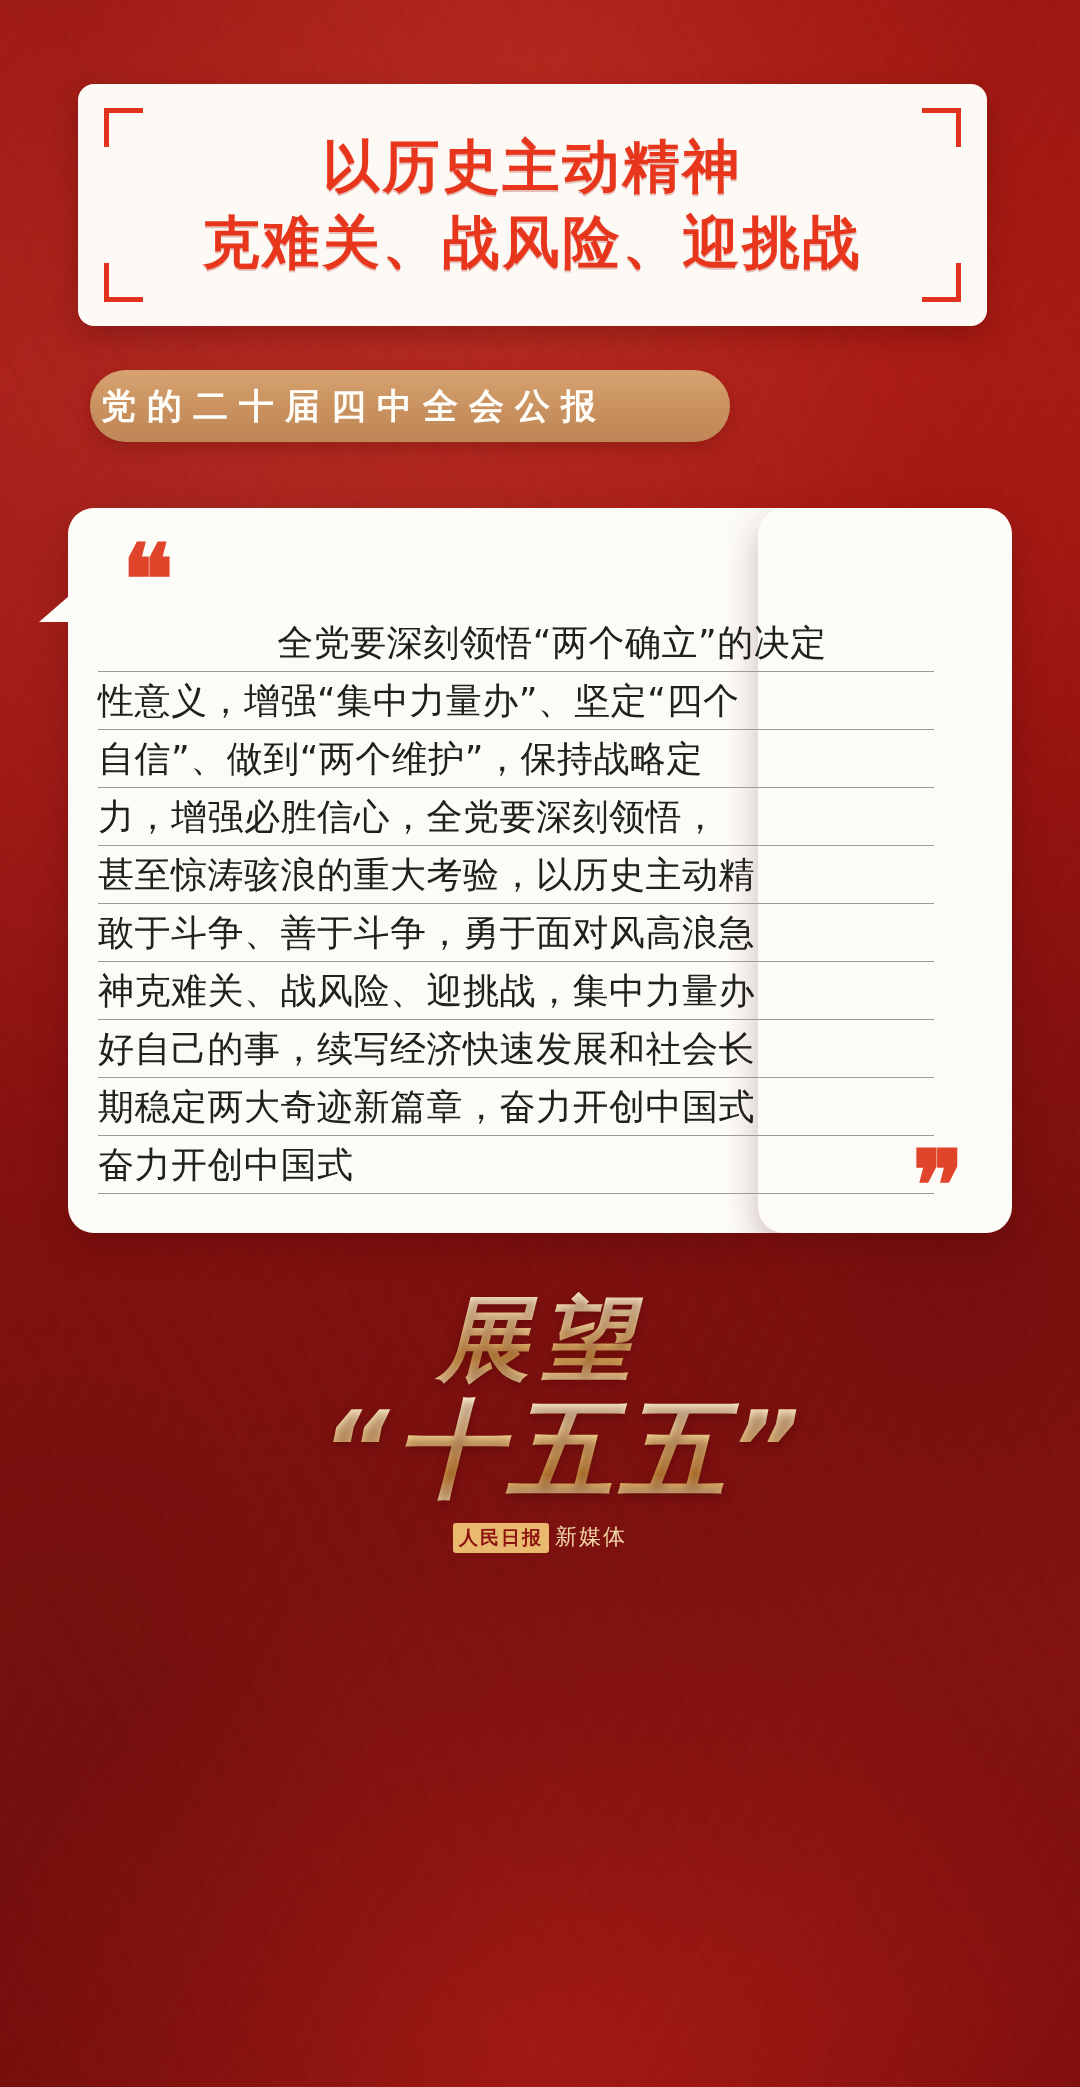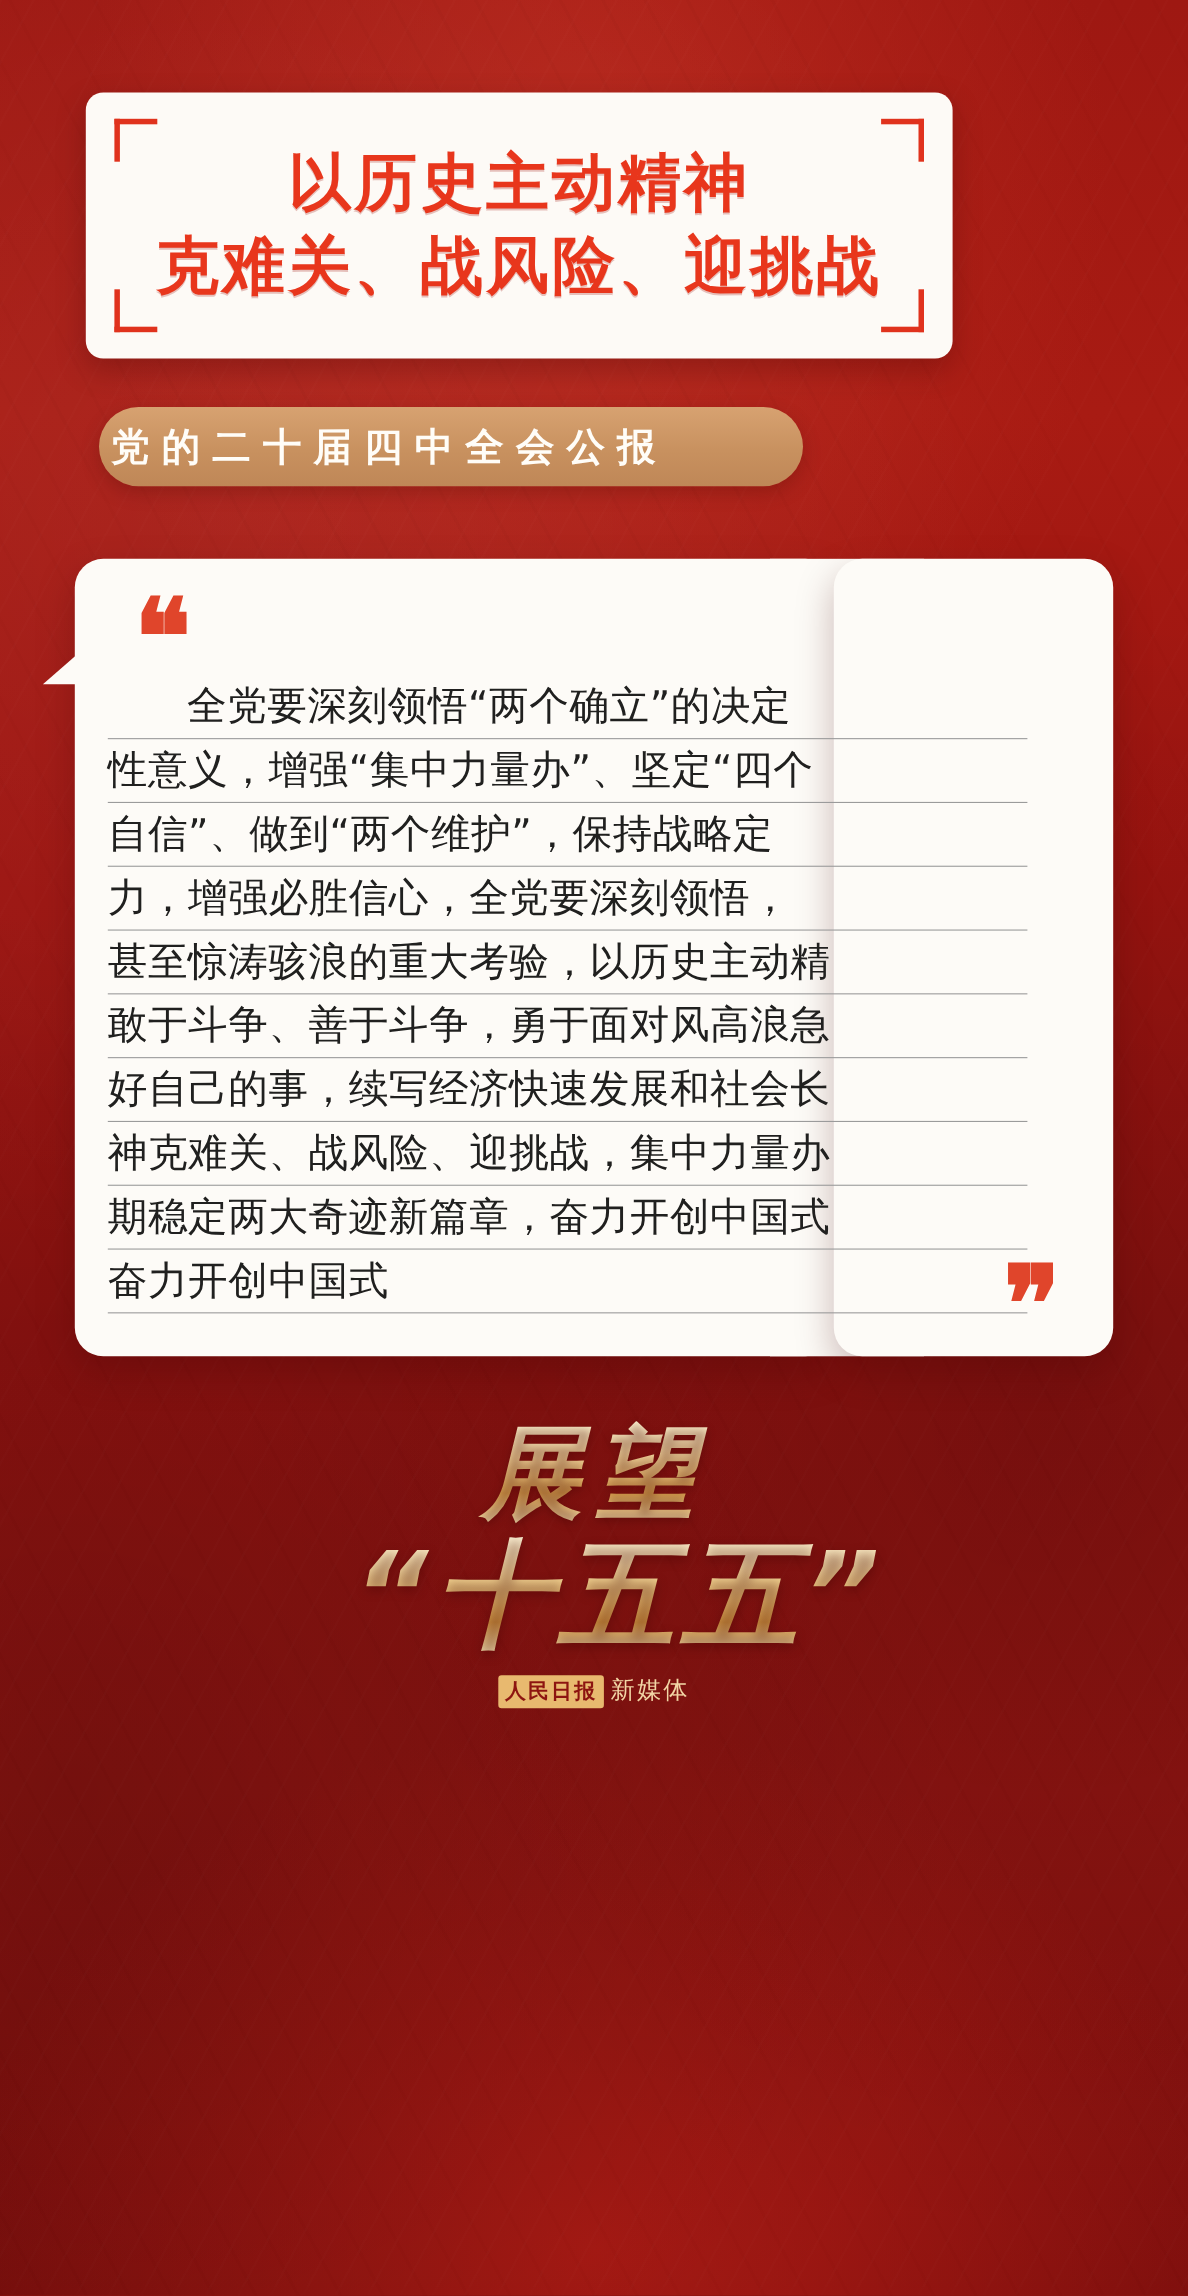--- a/index.html
+++ b/index.html
@@ -39,21 +39,21 @@
     background-image:
       repeating-linear-gradient(118deg, rgba(255,255,255,0.05) 0px, rgba(255,255,255,0.05) 2px, rgba(0,0,0,0) 2px, rgba(0,0,0,0) 26px),
       repeating-linear-gradient(62deg, rgba(0,0,0,0.07) 0px, rgba(0,0,0,0.07) 3px, rgba(0,0,0,0) 3px, rgba(0,0,0,0) 34px);
   }
 
   
   .title-card {
     position: absolute;
     left: 78px;
     top: 84px;
-    width: 788px;
+    width: 909px;
     height: 242px;
     background: #fdfaf6;
     border-radius: 16px;
     box-shadow: 0 10px 26px rgba(60,0,0,0.28);
   }
   .corner {
     position: absolute;
     width: 34px;
     height: 34px;
     border: 5px solid #e0321d;
@@ -176,21 +176,21 @@
     height: 57px;
     line-height: 57px;
     font-size: 36px;
     color: #20201f;
     letter-spacing: 0.5px;
     border-bottom: 1px solid #9b9b9b;
     white-space: nowrap;
     font-family: "DejaVu Sans", "Liberation Sans", sans-serif;
   }
   .quote-line.indent { text-indent: 72px; }
-  .quote-line:first-child { border-top: 1px solid #9b9b9b; }
+  .quote-line:first-child { border-top: 1px solid #9b9b9b; text-align: center; }
   .quote-line:first-child { border-top: none; }
 
   
   .footer {
     position: absolute;
     left: 0; right: 0;
     top: 1292px;
     height: 300px;
     text-align: center;
   }
@@ -265,22 +265,22 @@
 
 <div class="quote-open">❝</div>
 
 <div class="quote-body">
   <div class="quote-line indent">全党要深刻领悟“两个确立”的决定</div>
   <div class="quote-line">性意义，增强“集中力量办”、坚定“四个</div>
   <div class="quote-line">自信”、做到“两个维护”，保持战略定</div>
   <div class="quote-line">力，增强必胜信心，全党要深刻领悟，</div>
   <div class="quote-line">甚至惊涛骇浪的重大考验，以历史主动精</div>
   <div class="quote-line">敢于斗争、善于斗争，勇于面对风高浪急</div>
+  <div class="quote-line">神克难关、战风险、迎挑战，集中力量办</div>
   <div class="quote-line">好自己的事，续写经济快速发展和社会长</div>
-  <div class="quote-line">神克难关、战风险、迎挑战，集中力量办</div>
   <div class="quote-line">期稳定两大奇迹新篇章，奋力开创中国式</div>
   <div class="quote-line">奋力开创中国式</div>
 </div>
 
 <div class="quote-close">❞</div>
 
 <div class="footer">
   <div class="foot-1">展望</div>
   <div class="foot-2">“十五五”</div>
   <div class="foot-brand">

